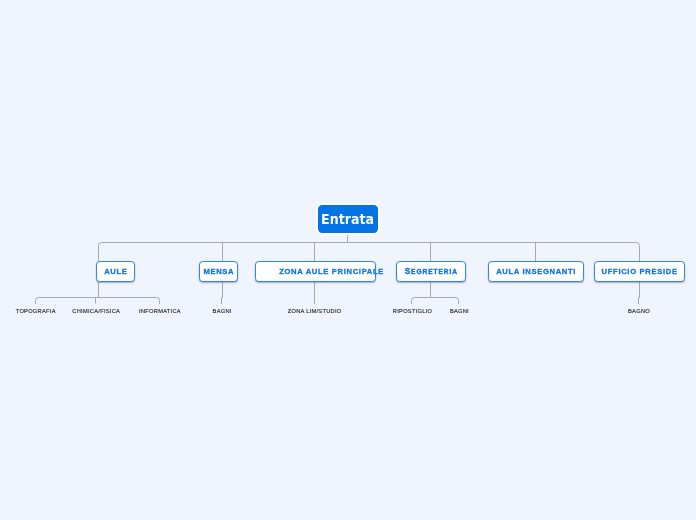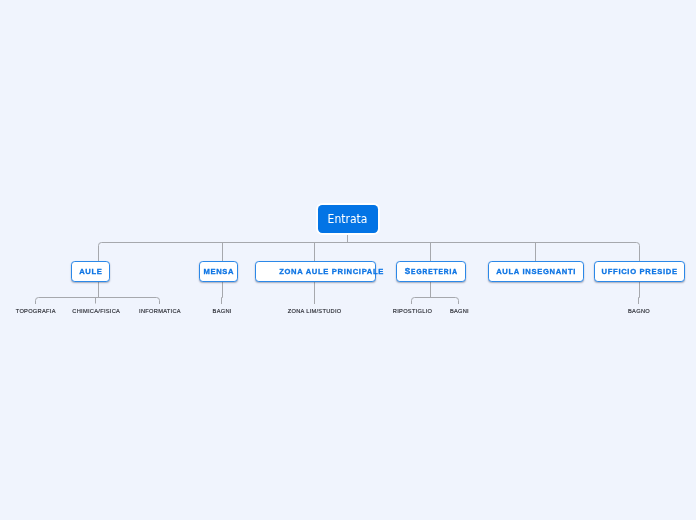--- a/index.html
+++ b/index.html
@@ -10,21 +10,21 @@
 
   .node{position:absolute;box-sizing:border-box;display:flex;align-items:center;
         justify-content:center;white-space:nowrap;transform:translateZ(0);}
   .node>span{display:block;}
   .lvl2>span{text-indent:.68px;}
   .lvl2.sc>span{text-indent:1.3px;}
   .leaf>span{display:block;text-indent:.28px;}
 
   .root{background:#0374e5;border-radius:4.2px;box-shadow:0 0 0 1.9px #ffffff;
         color:#ffffff;font-family:"DejaVu Sans",sans-serif;font-stretch:condensed;
-        font-weight:400;font-size:12px;letter-spacing:0;}
+        font-weight:700;font-size:14px;letter-spacing:0;}
 
   .lvl2{background:#ffffff;border:1.55px solid #2b88e8;border-radius:3.8px;
         color:#0e75e4;font-weight:700;font-size:7.6px;letter-spacing:.68px;
         -webkit-text-stroke:0.3px #0e75e4;
         box-shadow:0 1px 1.6px rgba(70,82,112,.45);}
   .lvl2.sc{font-size:8.2px;letter-spacing:1.0px;-webkit-text-stroke:0.4px #0e75e4;}
   .lvl2.sc .sc-rest{font-size:0.80em;text-transform:uppercase;letter-spacing:.95px;}
   .lvl2.sc .sc-first{text-transform:uppercase;}
 
   .leaf{position:absolute;color:#2d2f37;font-size:5.7px;
@@ -58,21 +58,21 @@
       <path d="M411.5 304 V300.5 Q411.5 297.5 414.5 297.5 H455.5 Q458.5 297.5 458.5 300.5 V304"></path>
 
       <path d="M639.5 282 V297.5 H638.5 V304"></path>
     </g>
   </svg>
 
   <div class="node root" style="left:317.5px;top:205px;width:60px;height:28px;">
     <span>Entrata</span>
   </div>
 
-  <div class="node lvl2" style="left:71px;top:260.7px;width:39px;height:21px;">
+  <div class="node lvl2" style="left:96px;top:260.7px;width:39px;height:21px;">
     <span>AULE</span>
   </div>
   <div class="node lvl2" style="left:199px;top:260.7px;width:39px;height:21px;">
     <span>MENSA</span>
   </div>
   <div class="node lvl2" style="left:254.8px;top:260.7px;width:121px;height:21px;padding-left:32px;">
     <span>ZONA AULE PRINCIPALE</span>
   </div>
   <div class="node lvl2 sc" style="left:395.5px;top:260.7px;width:70.2px;height:21px;">
     <span><span class="sc-first">S</span><span class="sc-rest">egreteria</span></span>

